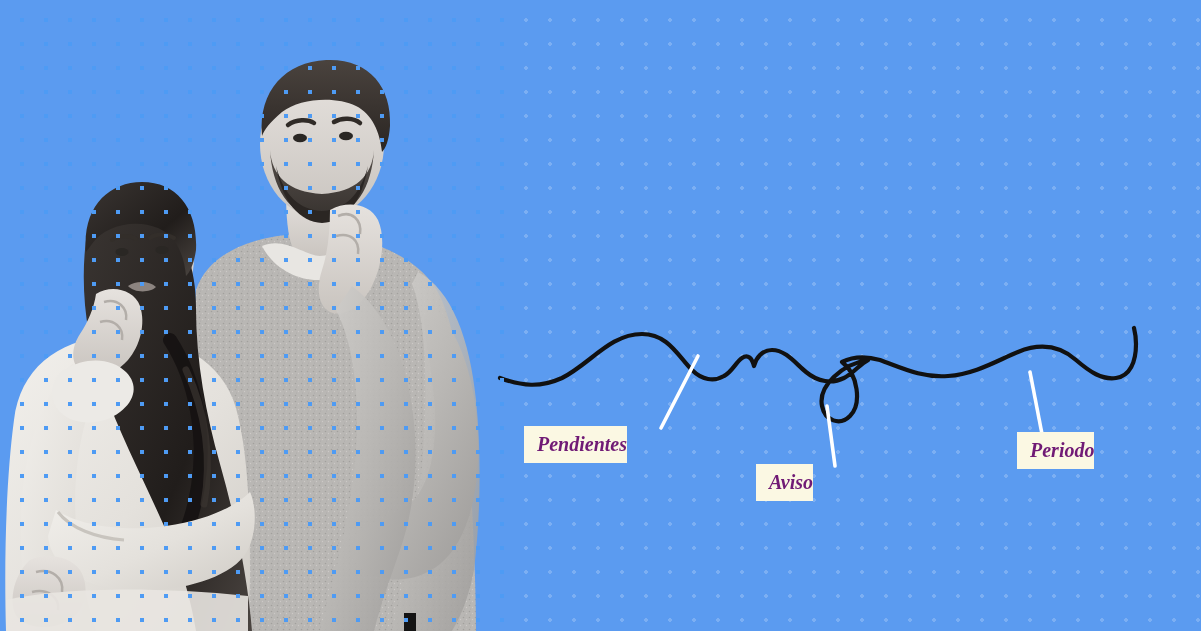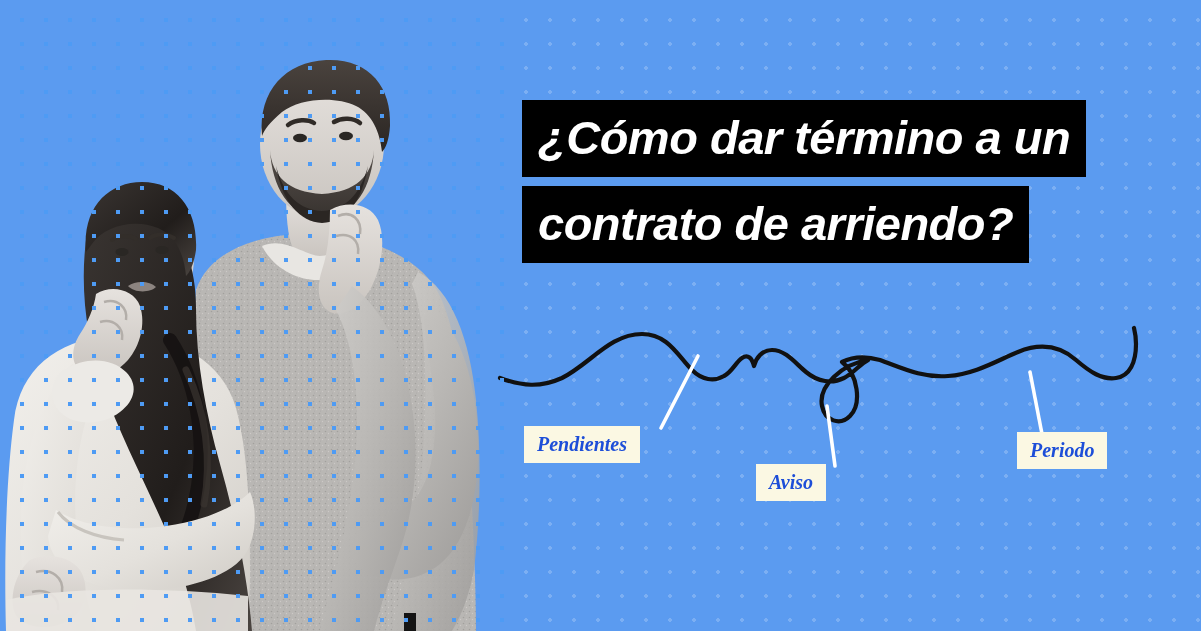--- a/index.html
+++ b/index.html
@@ -90,27 +90,27 @@
     font-weight: 900;
   }
   .hl-reg {
     font-weight: 600;
   }
 
   
   .callout {
     position: absolute;
     background: #fbf8e3;
-    color: #1d4ed8;
+    color: #701a75;
     font-family: "Liberation Serif", serif;
     font-weight: 700;
     font-style: italic;
     font-size: 20px;
     line-height: 1;
-    padding: 8px 13px 9px 13px;
+    padding: 8px 0 9px 13px;
     white-space: nowrap;
     z-index: 9;
   }
   #callout-pendientes { left: 524px; top: 426px; }
   #callout-aviso      { left: 756px; top: 464px; }
   #callout-periodo    { left: 1017px; top: 432px; font-family: Liberation Serif, serif; }
 </style>
 </head>
 <body>
 
@@ -279,22 +279,18 @@
              C 660 76, 666 62, 666 44
              C 666 36, 665 32, 664 28" fill="none" stroke="#111111" stroke-width="4.2" stroke-linecap="round" stroke-linejoin="round"></path>
   </svg>
 
   <svg class="connectors" viewBox="0 0 1201 631" xmlns="http://www.w3.org/2000/svg">
     <line x1="661" y1="428" x2="698" y2="356" stroke="#ffffff" stroke-width="3.6" stroke-linecap="round"></line>
     <line x1="835" y1="466" x2="827" y2="406" stroke="#ffffff" stroke-width="3.6" stroke-linecap="round"></line>
     <line x1="1042" y1="434" x2="1030" y2="372" stroke="#ffffff" stroke-width="3.6" stroke-linecap="round"></line>
   </svg>
 
-  <div class="headline">
-    <span class="headline-line"><span class="hl-reg">¿Cómo dar </span><span class="hl-em">término</span><span class="hl-reg"> a un</span></span>
-    <span class="headline-line hl-reg">contrato de arriendo?</span>
-  </div>
 
   <div class="callout" id="callout-pendientes">Pendientes</div>
   <div class="callout" id="callout-aviso">Aviso</div>
   <div class="callout" id="callout-periodo">Periodo</div>
 
 </div>
 
 </body></html>

